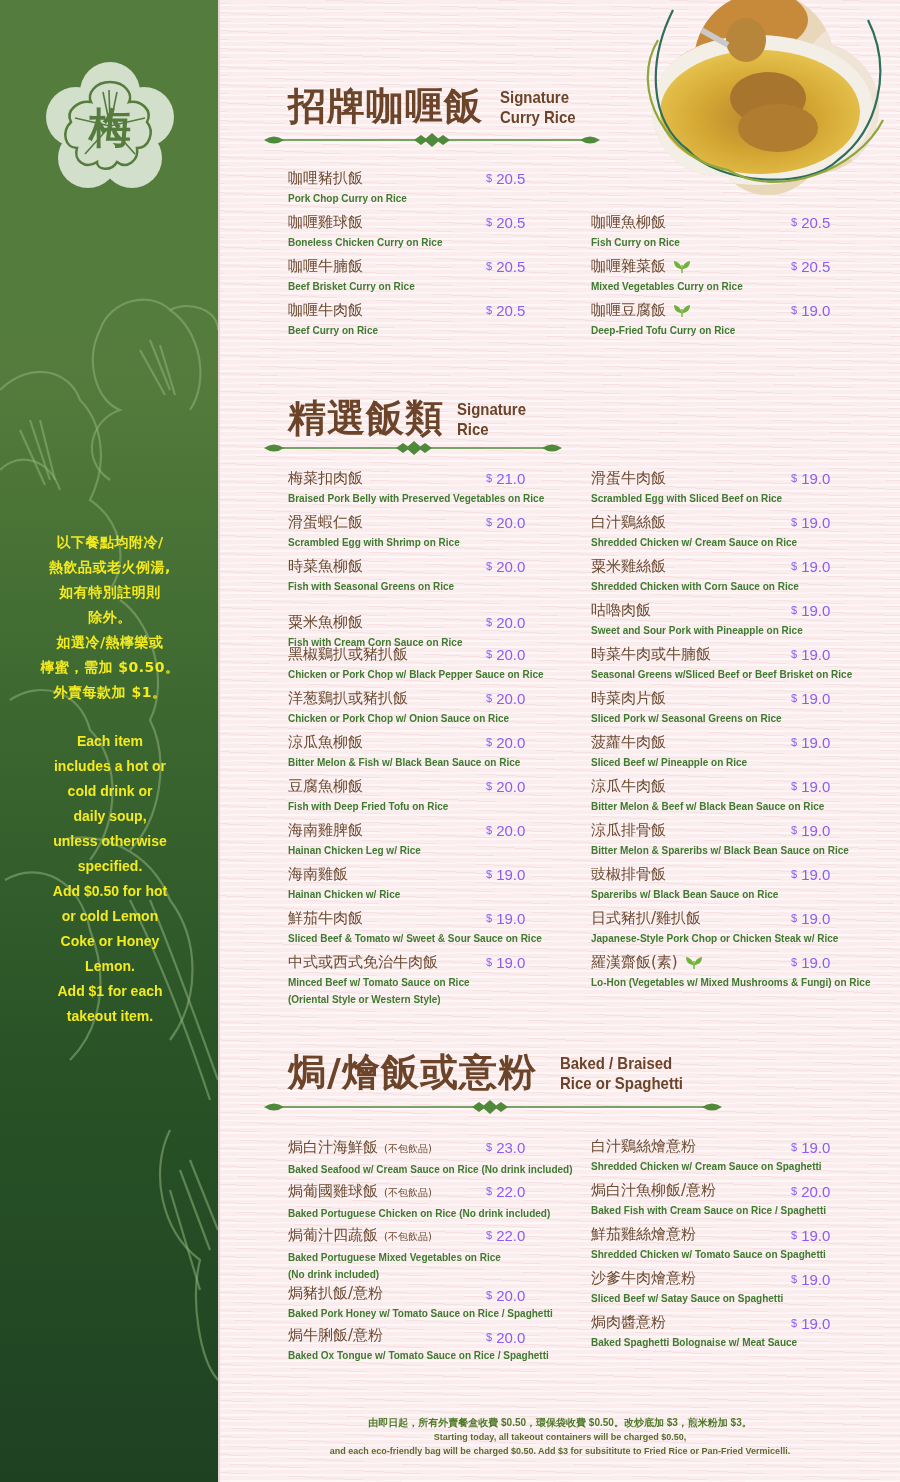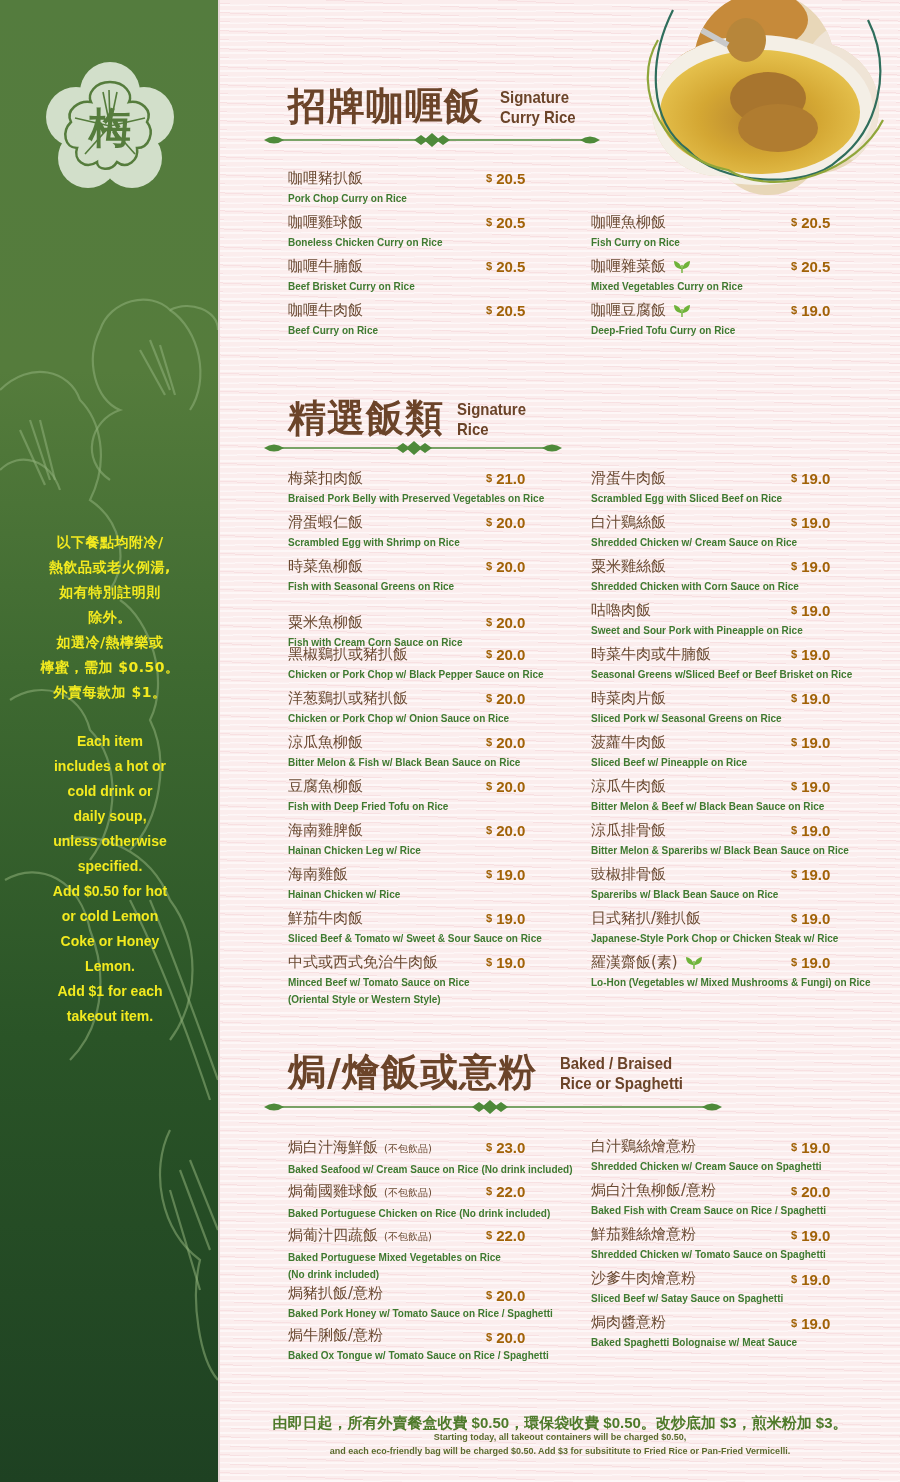--- a/index.html
+++ b/index.html
@@ -60,31 +60,31 @@
     font-size: 15px; color: #6a4a32; line-height: 20px; white-space: nowrap;
     font-family: "DejaVu Sans", sans-serif;
   }
   .item-zh .note { font-size: 10px; margin-left: 6px; margin-top: 20px; }
   .item-zh .veg { display: inline-block; vertical-align: -2px; margin-left: 6px; }
   .item-en {
     font-size: 10px; color: #3f7a30; font-weight: bold; line-height: 13px; white-space: nowrap;
     font-family: "Liberation Sans", sans-serif; margin-top: 4px;
   }
   .item-price {
-    position: absolute; top: 2px; font-size: 15px; font-weight: bold; color: #a16207;
+    position: absolute; top: 2px; font-size: 15px; font-weight: normal; color: #8b5cf6;
     font-family: "Liberation Sans", sans-serif; white-space: nowrap;
   }
   .item-price .cur { font-size: 11px; margin-right: 4px; vertical-align: 2px; }
 
   .footer {
     position: absolute; left: 220px; top: 1416px; width: 680px; text-align: center;
     color: #5a6a2c; font-weight: bold; font-size: 9px; line-height: 14px;
     font-family: "Liberation Sans", sans-serif;
   }
-  .footer .zh { color: #4e7a2a; font-size: 15px; }
+  .footer .zh { color: #4e7a2a; font-size: 10px; }
 </style>
 </head>
 <body>
 
 <div class="page">
 
   <div class="sidebar">
     <svg class="deco" width="218" height="1482" viewBox="0 0 218 1482">
       <g fill="none" stroke="#8fb07a" stroke-opacity="0.55" stroke-width="2.2">
         <path d="M100 330 C110 300 150 290 170 310 C190 300 218 310 218 330"></path>

